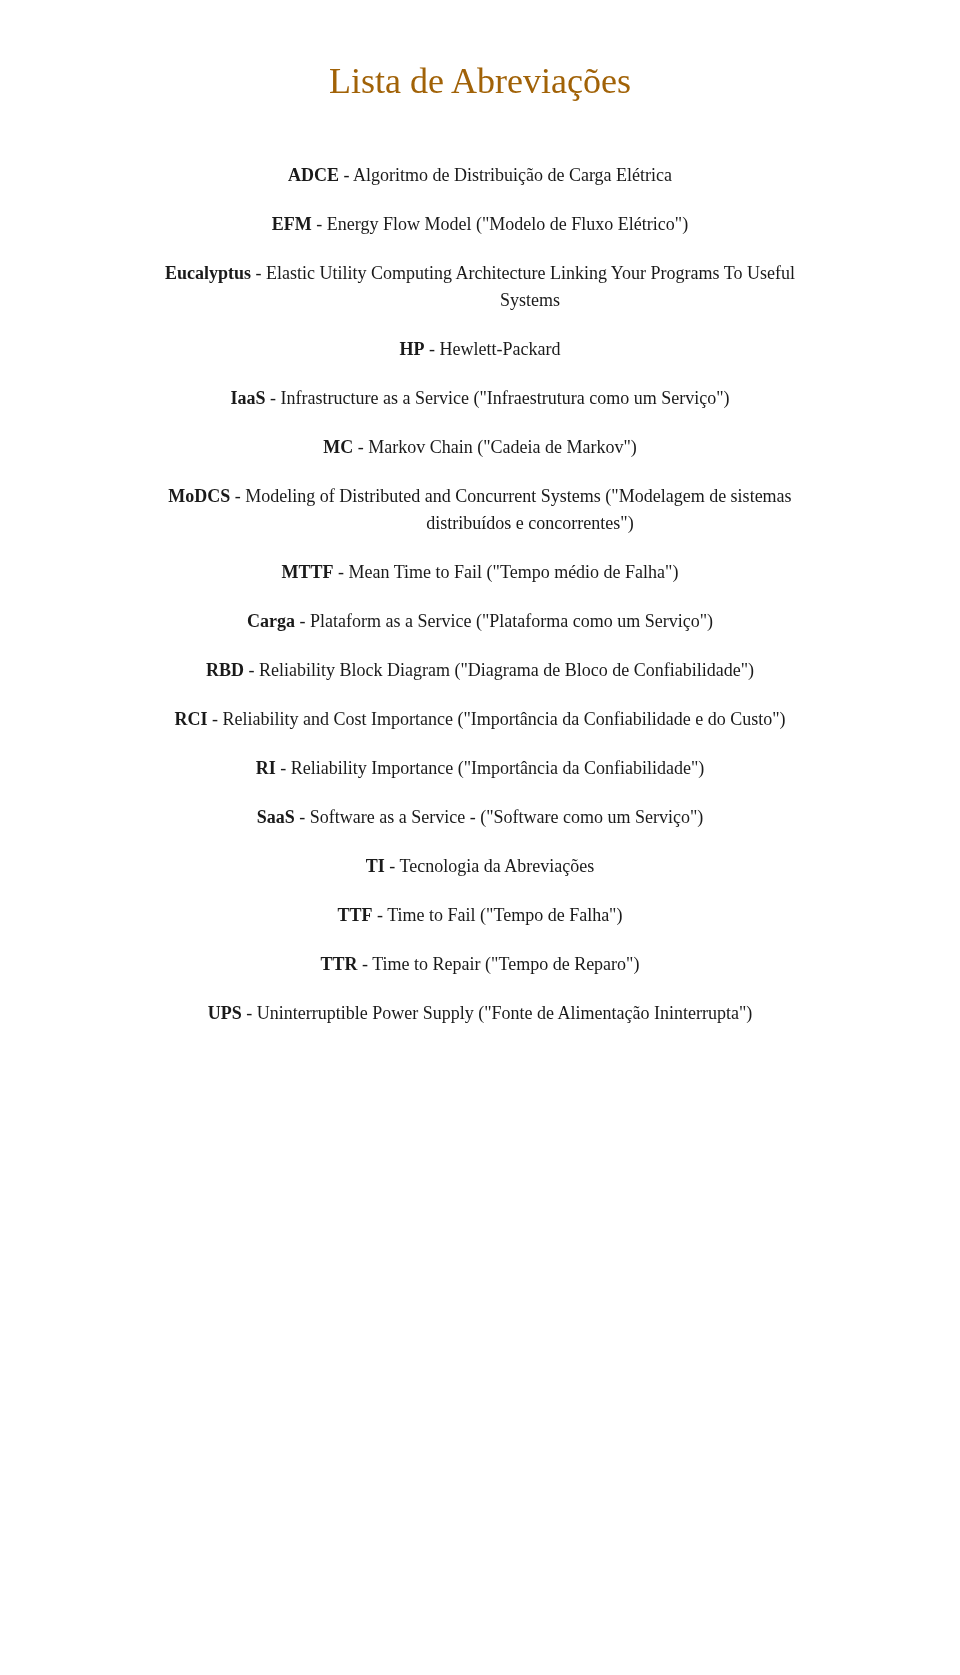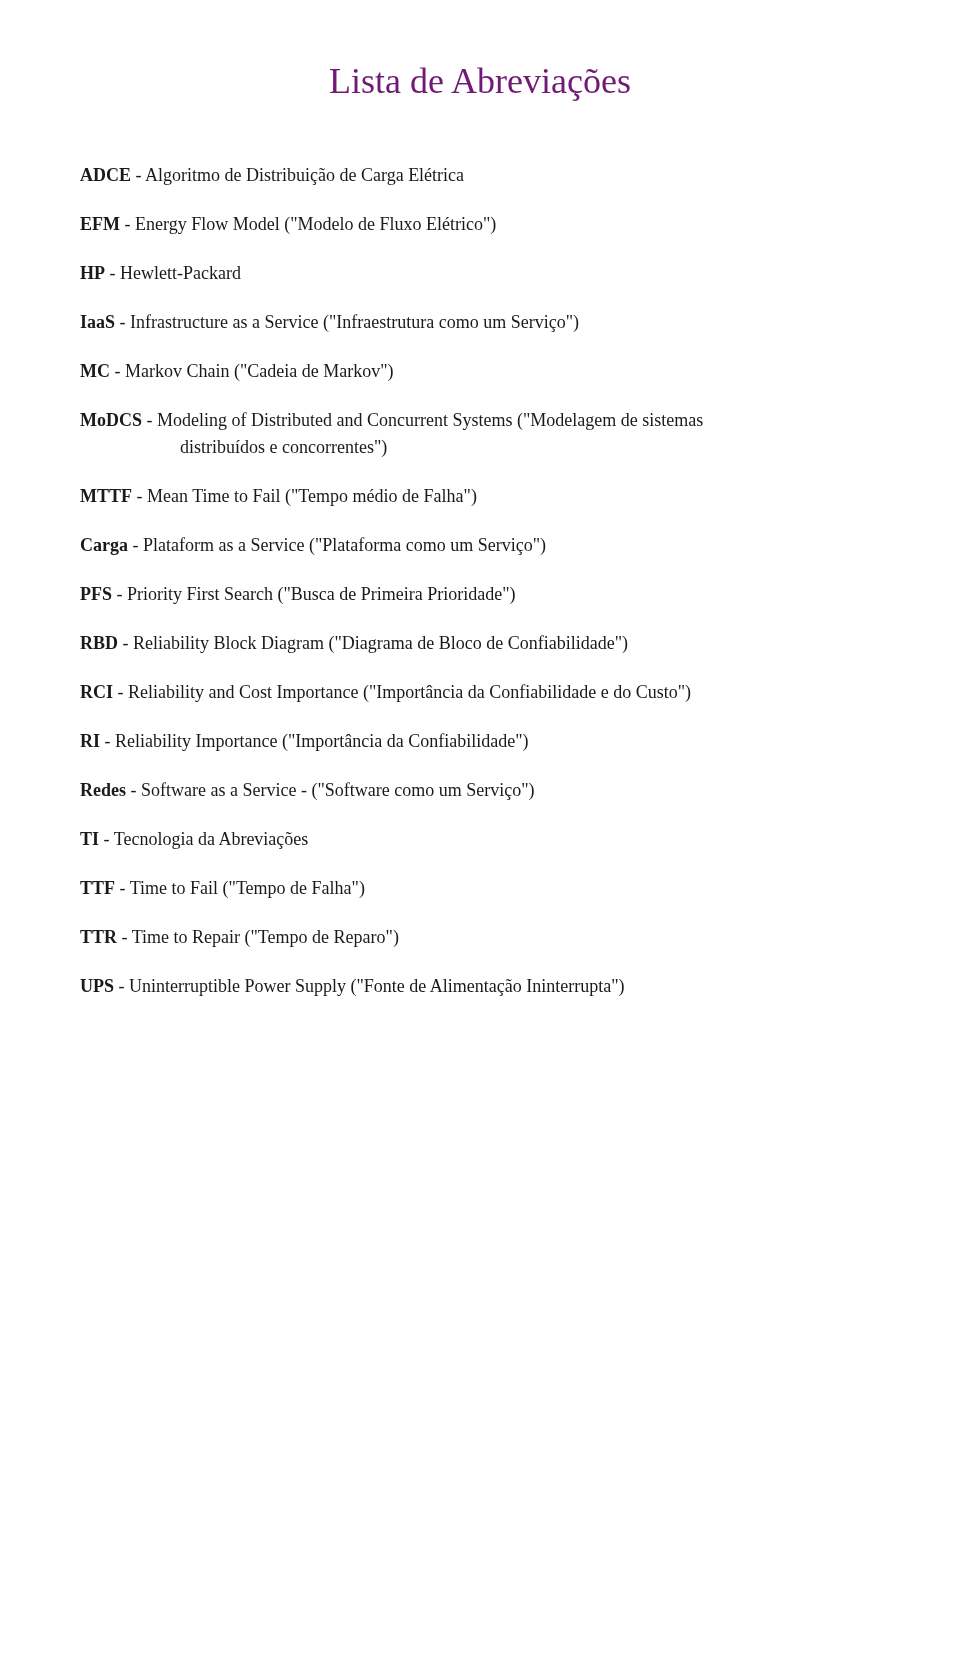--- a/index.html
+++ b/index.html
@@ -15,32 +15,33 @@
       width: 960px;
       min-height: 1675px;
       padding: 60px 80px 80px 80px;
     }
 
     .page-title {
       text-align: center;
       font-size: 36px;
       font-weight: normal;
       margin-bottom: 60px;
-      color: #701a75;
+      color: #a16207;
     }
 
     .abbreviation-list {
       list-style: none;
       padding: 0;
     }
 
     .abbreviation-item {
       margin-bottom: 22px;
       font-size: 18px;
       line-height: 1.5;
+      text-align: center;
     }
 
     .abbreviation-item .abbr-term {
       font-weight: bold;
       font-size: 18px;
     }
 
     .abbreviation-item .abbr-def {
       font-weight: normal;
       font-size: 18px;
@@ -52,28 +53,28 @@
     }
   </style>
 </head>
 <body>
 
 <h1 class="page-title">Lista de Abreviações</h1>
 
 <ul class="abbreviation-list">
 <li class="abbreviation-item"><span class="abbr-term">ADCE</span><span class="abbr-def"> - Algoritmo de Distribuição de Carga Elétrica</span></li>
     <li class="abbreviation-item"><span class="abbr-term">EFM</span><span class="abbr-def"> - Energy Flow Model ("Modelo de Fluxo Elétrico")</span></li>
+    <li class="abbreviation-item"><span class="abbr-term">Eucalyptus</span><span class="abbr-def"> - Elastic Utility Computing Architecture Linking Your Programs To Useful</span><span class="indent-continuation abbr-def">Systems</span></li>
     <li class="abbreviation-item"><span class="abbr-term">HP</span><span class="abbr-def"> - Hewlett-Packard</span></li>
     <li class="abbreviation-item"><span class="abbr-term">IaaS</span><span class="abbr-def"> - Infrastructure as a Service ("Infraestrutura como um Serviço")</span></li>
     <li class="abbreviation-item"><span class="abbr-term">MC</span><span class="abbr-def"> - Markov Chain ("Cadeia de Markov")</span></li>
     <li class="abbreviation-item"><span class="abbr-term">MoDCS</span><span class="abbr-def"> - Modeling of Distributed and Concurrent Systems ("Modelagem de sistemas</span><span class="indent-continuation abbr-def">distribuídos e concorrentes")</span></li>
     <li class="abbreviation-item"><span class="abbr-term">MTTF</span><span class="abbr-def"> - Mean Time to Fail ("Tempo médio de Falha")</span></li>
     <li class="abbreviation-item"><span class="abbr-term">Carga</span><span class="abbr-def"> - Plataform as a Service ("Plataforma como um Serviço")</span></li>
-    <li class="abbreviation-item"><span class="abbr-term">PFS</span><span class="abbr-def"> - Priority First Search ("Busca de Primeira Prioridade")</span></li>
     <li class="abbreviation-item"><span class="abbr-term">RBD</span><span class="abbr-def"> - Reliability Block Diagram ("Diagrama de Bloco de Confiabilidade")</span></li>
     <li class="abbreviation-item"><span class="abbr-term">RCI</span><span class="abbr-def"> - Reliability and Cost Importance ("Importância da Confiabilidade e do Custo")</span></li>
     <li class="abbreviation-item"><span class="abbr-term">RI</span><span class="abbr-def"> - Reliability Importance ("Importância da Confiabilidade")</span></li>
-    <li class="abbreviation-item"><span class="abbr-term">Redes</span><span class="abbr-def"> - Software as a Service - ("Software como um Serviço")</span></li>
+    <li class="abbreviation-item"><span class="abbr-term">SaaS</span><span class="abbr-def"> - Software as a Service - ("Software como um Serviço")</span></li>
     <li class="abbreviation-item"><span class="abbr-term">TI</span><span class="abbr-def"> - Tecnologia da Abreviações</span></li>
     <li class="abbreviation-item"><span class="abbr-term">TTF</span><span class="abbr-def"> - Time to Fail ("Tempo de Falha")</span></li>
     <li class="abbreviation-item"><span class="abbr-term">TTR</span><span class="abbr-def"> - Time to Repair ("Tempo de Reparo")</span></li>
     <li class="abbreviation-item"><span class="abbr-term">UPS</span><span class="abbr-def"> - Uninterruptible Power Supply ("Fonte de Alimentação Ininterrupta")</span></li>
   </ul>
 
 </body></html>

